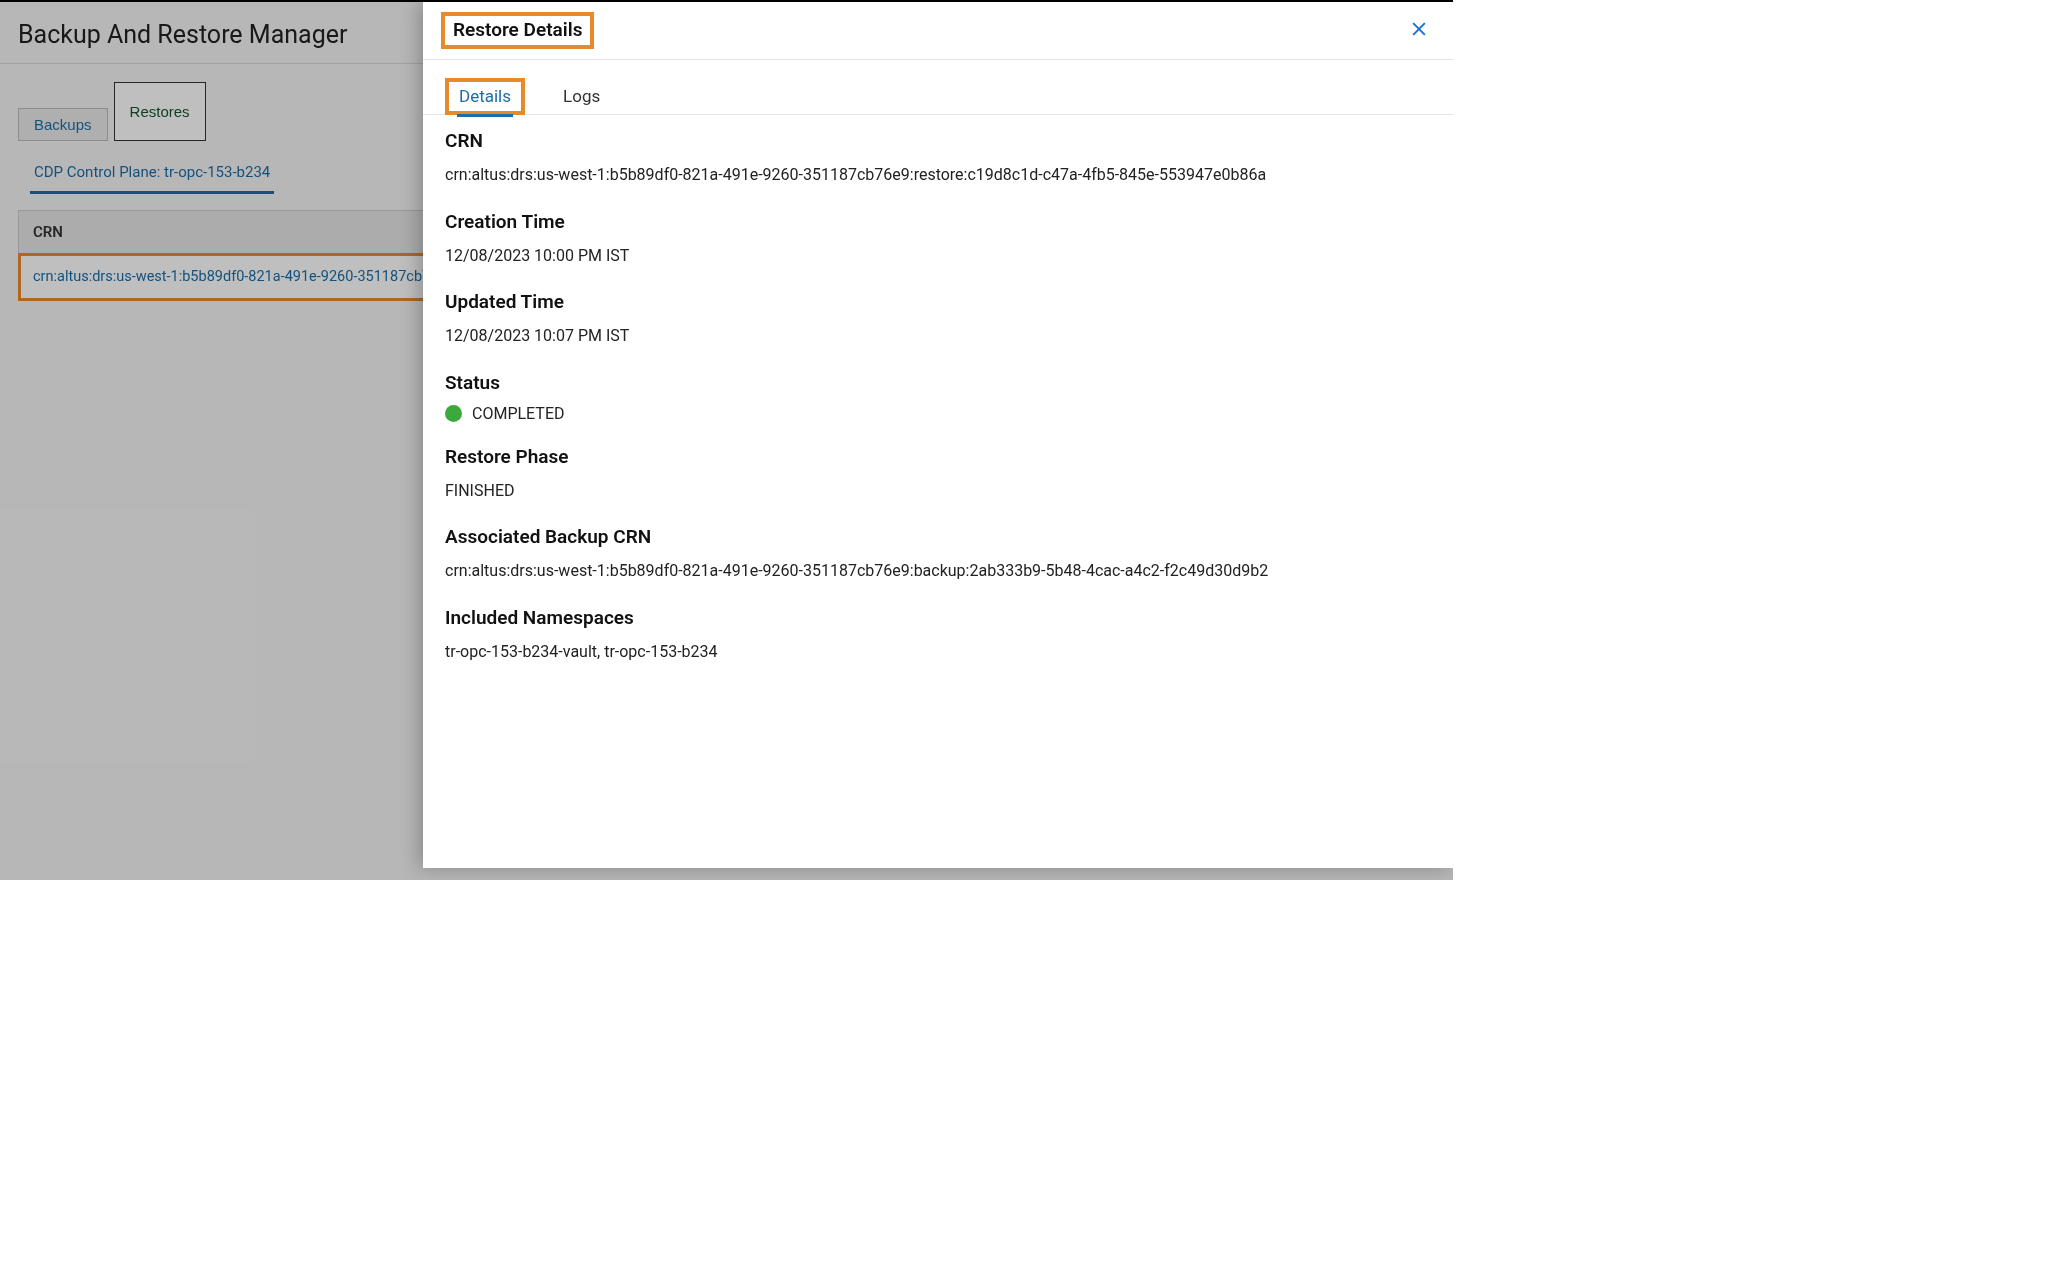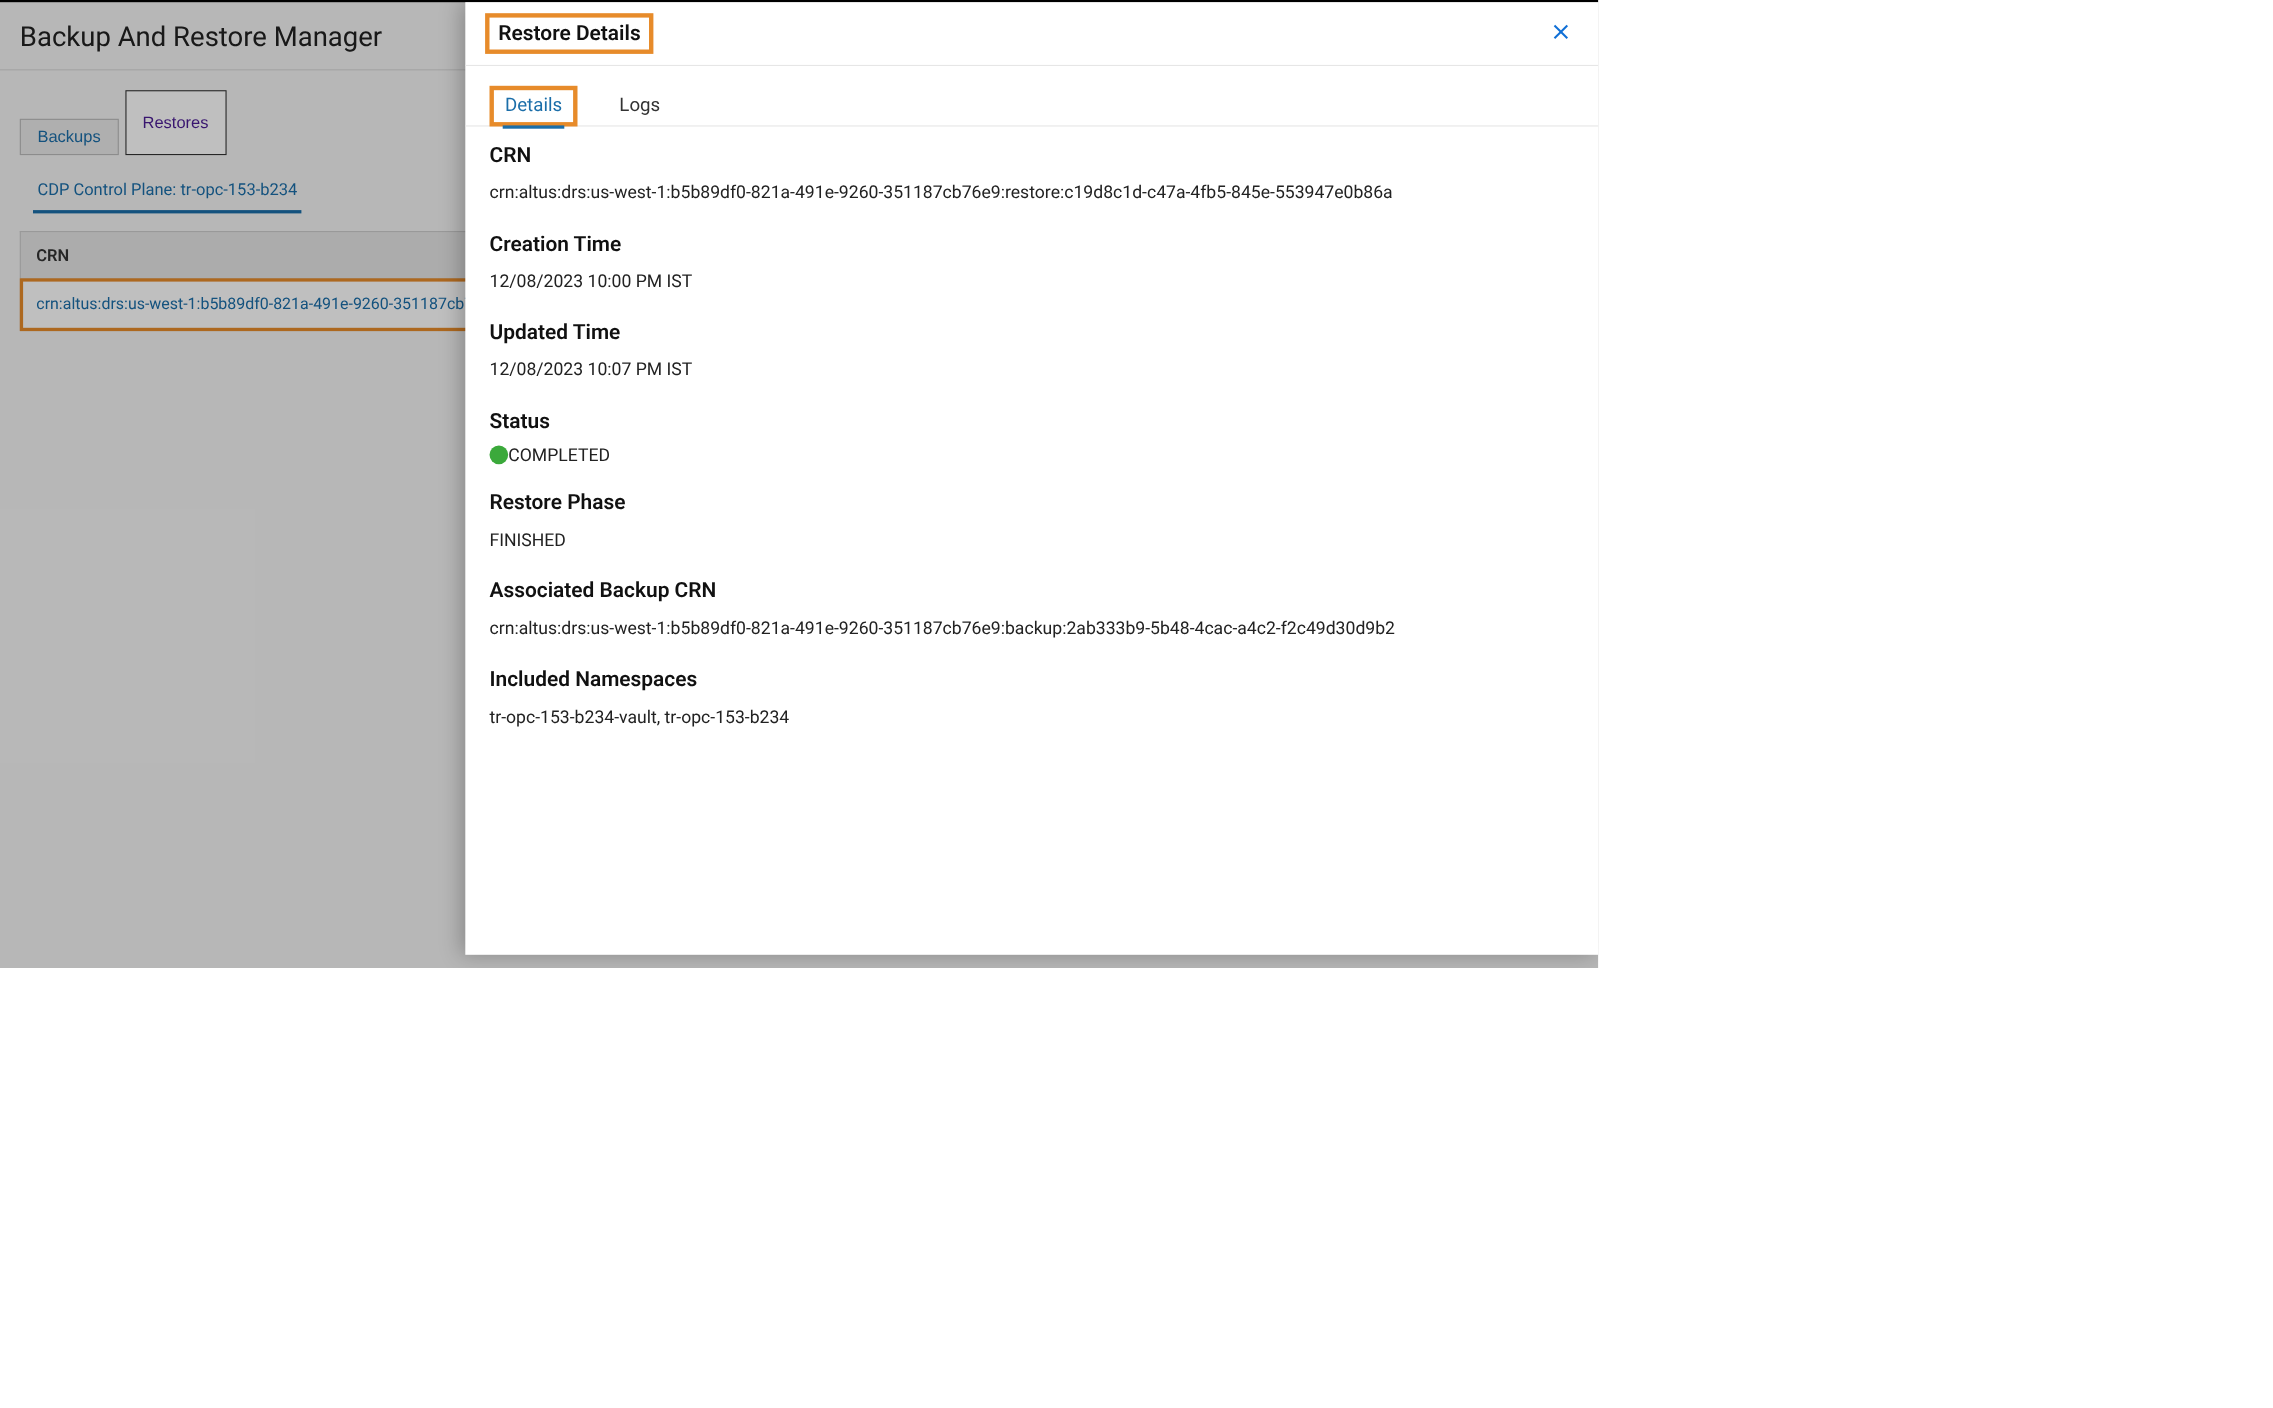--- a/index.html
+++ b/index.html
@@ -57,21 +57,21 @@
       background: #fff;
       cursor: pointer;
       color: #1b6ea9;
     }
     .tab-button:first-child {
       background: #eaeaea;
       margin-top: 26px;
     }
     .tab-button.active {
       border: 1px solid #333;
-      color: #4c1d95;
+      color: #14532d;
       background: #fff;
     }
     .subnav {
       margin-bottom: 16px;
     }
     .subnav-item {
       display: inline-block;
       padding: 6px 4px 10px 4px;
       font-size: 15px;
       color: #1b6ea9;
@@ -181,20 +181,21 @@
     }
     .field-value {
       font-size: 16px;
       color: #222;
       line-height: 1.6;
       word-break: break-all;
     }
     .status-row {
       display: flex;
       align-items: center;
+      gap: 10px;
     }
     .status-dot {
       width: 17px;
       height: 17px;
       border-radius: 50%;
       background: #3ba93b;
       flex-shrink: 0;
     }
     .status-text {
       font-size: 16px;

